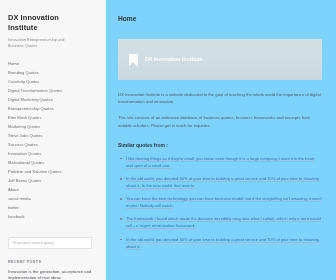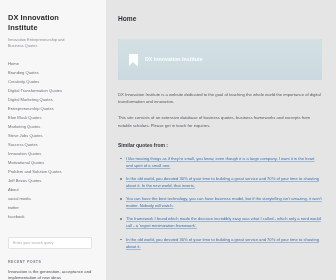--- a/index.html
+++ b/index.html
@@ -12,21 +12,21 @@
     overflow: hidden;
     background: #ffffff;
     font-family: "Liberation Sans", sans-serif;
     color: #333333;
   }
   .page {
     position: relative;
     width: 336px;
     height: 280px;
     display: flex;
-    background: #e5e5e5;
+    background: #7dd3fc;
   }
 
   
   .sidebar {
     width: 106px;
     min-width: 106px;
     height: 280px;
     box-sizing: border-box;
     padding: 13px 8px 0 8px;
     background: #f7f7f8;

